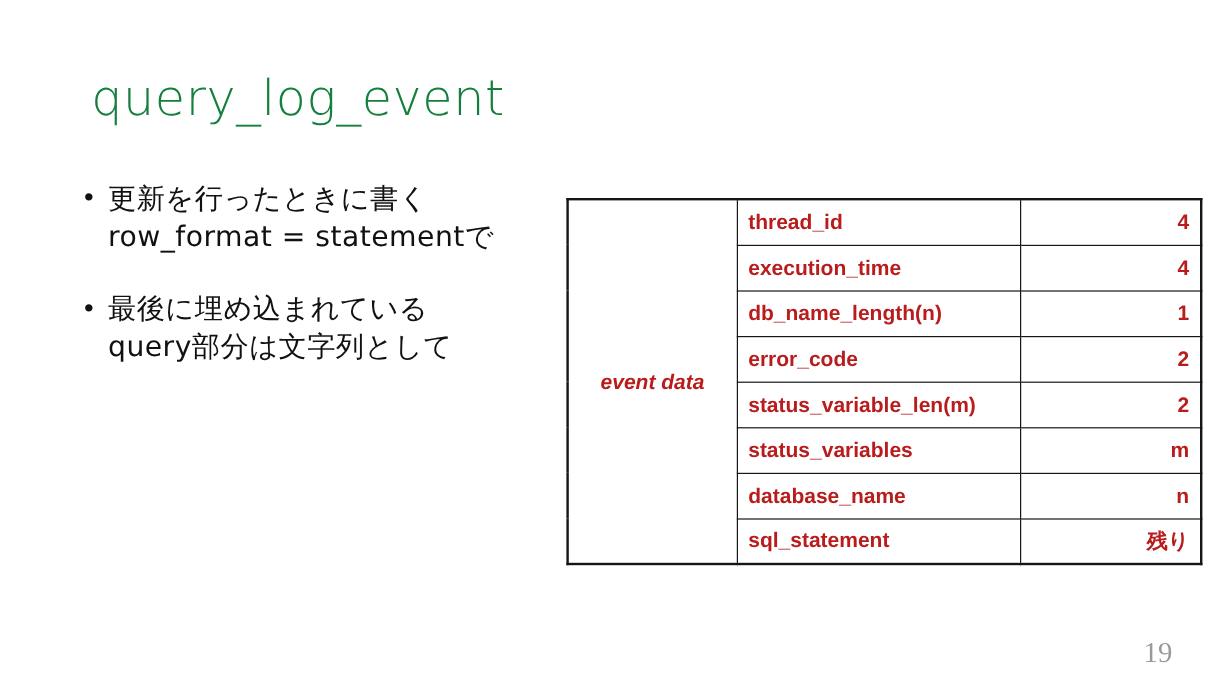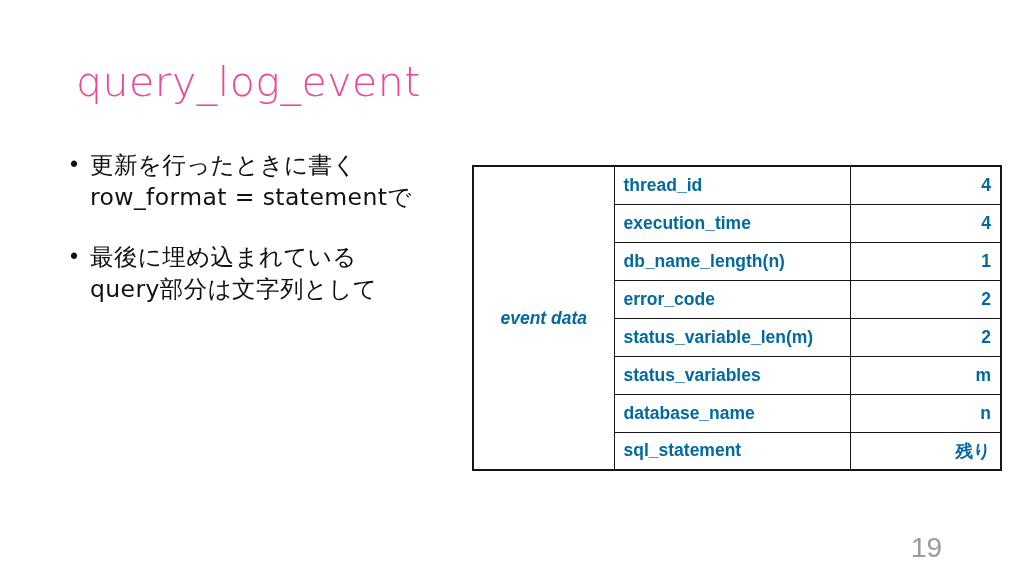--- a/index.html
+++ b/index.html
@@ -23,21 +23,21 @@
   }
 
   
   .slide-title {
     position: absolute;
     left: 76px;
     top: 58px;
     font-size: 41px;
     font-weight: 300;
     letter-spacing: 0.5px;
-    color: #ec4899;
+    color: #15803d;
     white-space: nowrap;
     font-family: "DejaVu Sans", sans-serif;
     -webkit-font-smoothing: antialiased;
   }
 
   
   .body-block {
     position: absolute;
     left: 70px;
     top: 150px;
@@ -86,21 +86,21 @@
     width: 100%;
     height: 100%;
     border: 2px solid #161616;
     background: #ffffff;
   }
 
   table.struct td {
     border: 1.6px solid #161616;
     font-size: 17.5px;
     font-weight: 700;
-    color: #0369a1;
+    color: #b91c1c;
     font-family: "Liberation Sans", sans-serif;
     padding: 0 9px;
     vertical-align: middle;
     height: 38px;
     box-sizing: border-box;
   }
 
   td.group-cell {
     width: 141px;
     text-align: center;
@@ -120,25 +120,25 @@
 
   td.size-cell {
     width: 151px;
     text-align: right;
     padding-right: 11px;
   }
 
   
   .page-number {
     position: absolute;
-    left: 911px;
+    left: 953px;
     top: 532px;
-    font-size: 28px;
+    font-size: 24px;
     color: #9a9a9a;
-    font-family: Liberation Sans, sans-serif;
+    font-family: Liberation Serif, serif;
     font-weight: 300;
   }
 </style>
 </head>
 <body>
 
 <div class="slide">
 
   <div class="slide-title">query_log_event</div>
 

